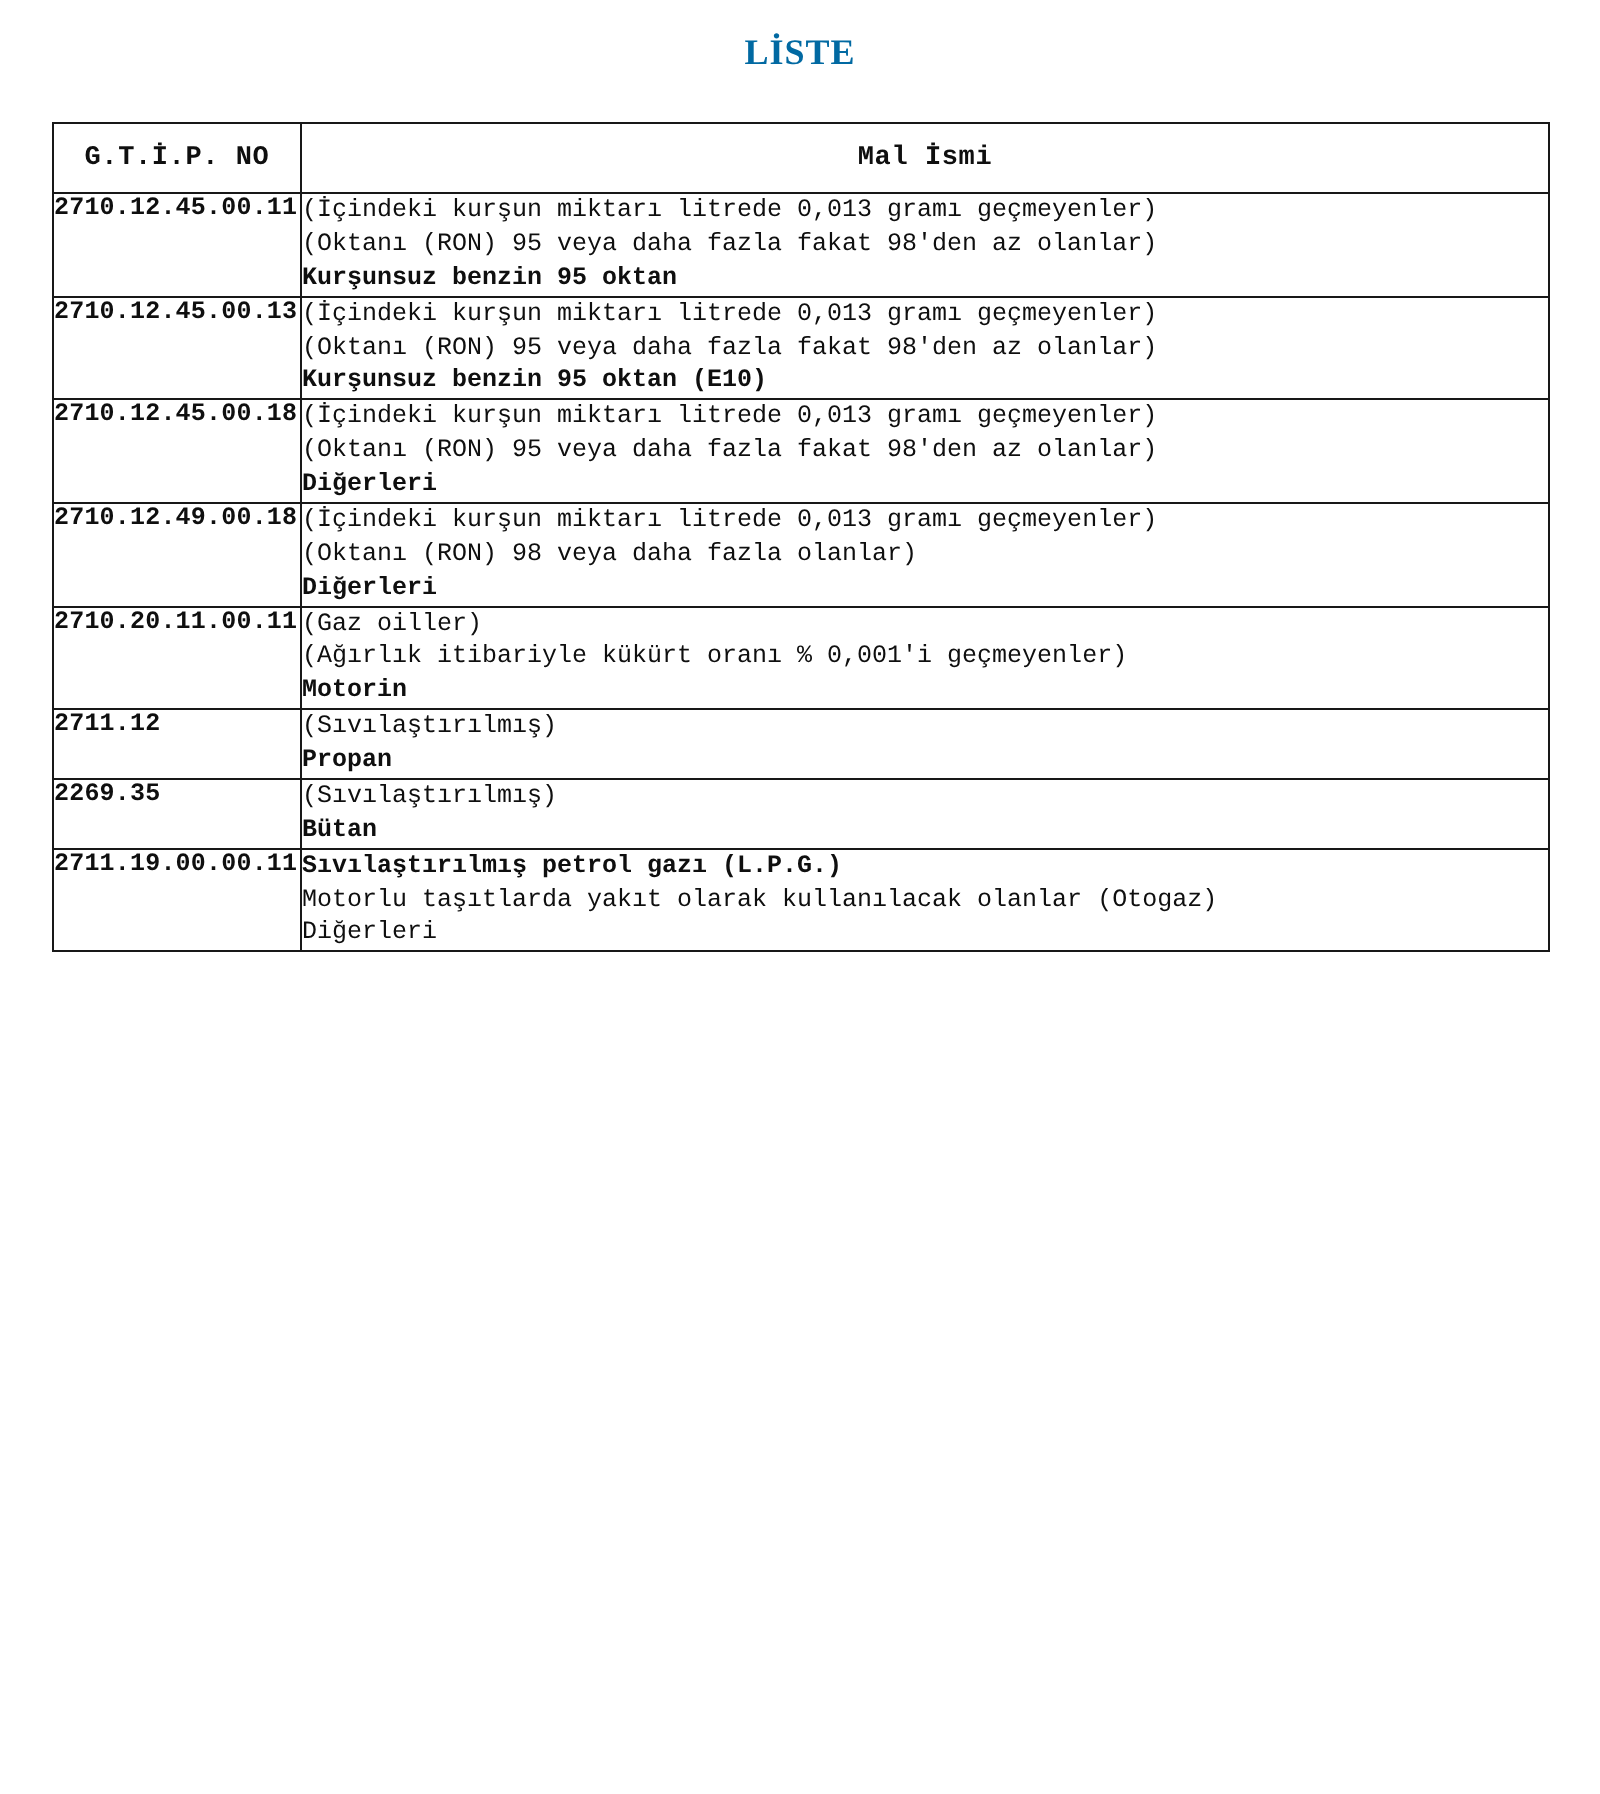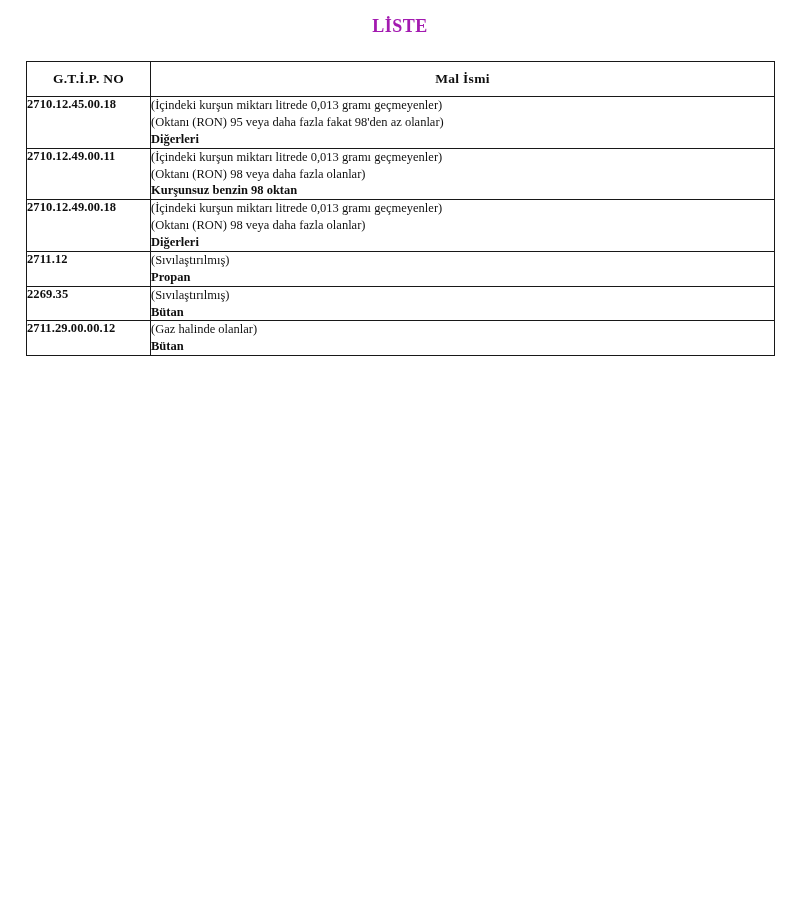--- a/index.html
+++ b/index.html
@@ -23,27 +23,28 @@
     position: relative;
   }
   .doc-title {
     text-align: center;
     font-family: "Liberation Serif", serif;
     font-weight: bold;
     font-size: 18px;
     letter-spacing: 0.5px;
     margin: 10px 0 0 0;
     padding-top: 6px;
-    color: #a21caf;
+    color: #0369a1;
   }
   .table-wrap {
     position: absolute;
     left: 26px;
     top: 51px;
     width: 748px;
+    font-family: Liberation Mono, monospace;
   }
   table.liste {
     border-collapse: collapse;
     width: 748px;
     table-layout: fixed;
     background: #fff;
   }
   table.liste col.c1 { width: 124px; }
   table.liste col.c2 { width: 624px; }
 
@@ -101,61 +102,78 @@
         <col class="c2">
       </colgroup>
       <thead>
         <tr>
           <th>G.T.İ.P. NO</th>
           <th>Mal İsmi</th>
         </tr>
       </thead>
       <tbody>
           <tr>
+            <td class="code">2710.12.45.00.11</td>
+            <td class="desc">
+              <span class="line">(İçindeki kurşun miktarı litrede 0,013 gramı geçmeyenler)</span>
+              <span class="line">(Oktanı (RON) 95 veya daha fazla fakat 98'den az olanlar)</span>
+              <span class="line b">Kurşunsuz benzin 95 oktan</span>
+            </td>
+          </tr>
+          <tr>
+            <td class="code">2710.12.45.00.13</td>
+            <td class="desc">
+              <span class="line">(İçindeki kurşun miktarı litrede 0,013 gramı geçmeyenler)</span>
+              <span class="line">(Oktanı (RON) 95 veya daha fazla fakat 98'den az olanlar)</span>
+              <span class="line b">Kurşunsuz benzin 95 oktan (E10)</span>
+            </td>
+          </tr>
+          <tr>
             <td class="code">2710.12.45.00.18</td>
             <td class="desc">
               <span class="line">(İçindeki kurşun miktarı litrede 0,013 gramı geçmeyenler)</span>
               <span class="line">(Oktanı (RON) 95 veya daha fazla fakat 98'den az olanlar)</span>
               <span class="line b">Diğerleri</span>
             </td>
           </tr>
           <tr>
-            <td class="code">2710.12.49.00.11</td>
-            <td class="desc">
-              <span class="line">(İçindeki kurşun miktarı litrede 0,013 gramı geçmeyenler)</span>
-              <span class="line">(Oktanı (RON) 98 veya daha fazla olanlar)</span>
-              <span class="line b">Kurşunsuz benzin 98 oktan</span>
-            </td>
-          </tr>
-          <tr>
             <td class="code">2710.12.49.00.18</td>
             <td class="desc">
               <span class="line">(İçindeki kurşun miktarı litrede 0,013 gramı geçmeyenler)</span>
               <span class="line">(Oktanı (RON) 98 veya daha fazla olanlar)</span>
               <span class="line b">Diğerleri</span>
+            </td>
+          </tr>
+          <tr>
+            <td class="code">2710.20.11.00.11</td>
+            <td class="desc">
+              <span class="line">(Gaz oiller)</span>
+              <span class="line">(Ağırlık itibariyle kükürt oranı % 0,001'i geçmeyenler)</span>
+              <span class="line b">Motorin</span>
             </td>
           </tr>
           <tr>
             <td class="code">2711.12</td>
             <td class="desc">
               <span class="line">(Sıvılaştırılmış)</span>
               <span class="line b">Propan</span>
             </td>
           </tr>
           <tr>
             <td class="code">2269.35</td>
             <td class="desc">
               <span class="line">(Sıvılaştırılmış)</span>
               <span class="line b">Bütan</span>
             </td>
           </tr>
           <tr>
-            <td class="code">2711.29.00.00.12</td>
+            <td class="code">2711.19.00.00.11</td>
             <td class="desc">
-              <span class="line">(Gaz halinde olanlar)</span>
-              <span class="line b">Bütan</span>
+              <span class="line b">Sıvılaştırılmış petrol gazı (L.P.G.)</span>
+              <span class="line">Motorlu taşıtlarda yakıt olarak kullanılacak olanlar (Otogaz)</span>
+              <span class="line">Diğerleri</span>
             </td>
           </tr>
         </tbody>
     </table>
   </div>
 
 </div>
 
 </body></html>

